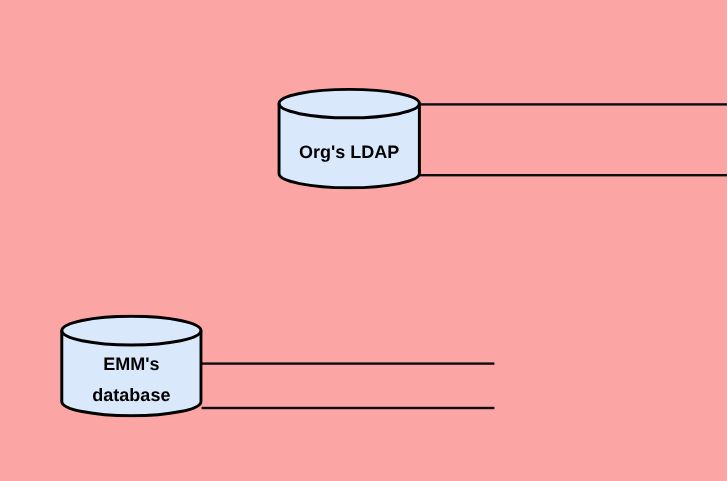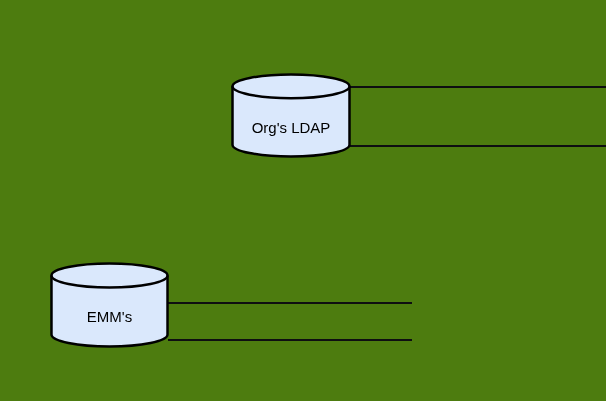--- a/index.html
+++ b/index.html
@@ -50,21 +50,21 @@
   #node-google { left: 411px; top: 273px; width: 120px; height: 87px; }
   
   #conn-1 { left: 350px; top: 86px;  width: 256px; }
   #conn-2 { left: 350px; top: 145px; width: 256px; }
   #conn-3 { left: 168px; top: 302px; width: 244px; }
   #conn-4 { left: 168px; top: 339px; width: 244px; }
 </style>
 </head>
 <body>
 
-<div class="canvas" style="background-color: #4d7c0f;">
+<div class="canvas" style="background-color: #fca5a5; font-weight: bold;">
 
   <div class="connector" id="conn-1" style="background-color: rgb(14, 14, 17);"></div>
   <div class="connector" id="conn-2" style="background-color: rgb(14, 14, 17);"></div>
   <div class="connector" id="conn-3" style="background-color: rgb(14, 14, 17);"></div>
   <div class="connector" id="conn-4" style="background-color: rgb(14, 14, 17);"></div>
 
   <div class="node" id="node-ldap">
     <svg class="cyl" viewBox="0 0 120 86" preserveAspectRatio="none" aria-hidden="true">
       <path stroke-width="2.5" d="M1.5,13.5 A58.5,12 0 0 1 118.5,13.5 L118.5,72.5 A58.5,12 0 0 1 1.5,72.5 Z" fill="#dae8fc" stroke="#000000"></path>
       <path fill="none" stroke-width="2.5" d="M1.5,13.5 A58.5,12 0 0 0 118.5,13.5" stroke="#000000"></path>
@@ -74,17 +74,18 @@
     </div>
   </div>
 
   <div class="node" id="node-emm">
     <svg class="cyl" viewBox="0 0 120 86" preserveAspectRatio="none" aria-hidden="true">
       <path stroke-width="2.5" d="M1.5,13.5 A58.5,12 0 0 1 118.5,13.5 L118.5,72.5 A58.5,12 0 0 1 1.5,72.5 Z" fill="#dae8fc" stroke="#000000"></path>
       <path fill="none" stroke-width="2.5" d="M1.5,13.5 A58.5,12 0 0 0 118.5,13.5" stroke="#000000"></path>
     </svg>
     <div class="label" style="color: rgb(0, 0, 0);">
       <span>EMM's</span>
+      <span>database</span>
     </div>
   </div>
 
 
 </div>
 
 </body></html>

